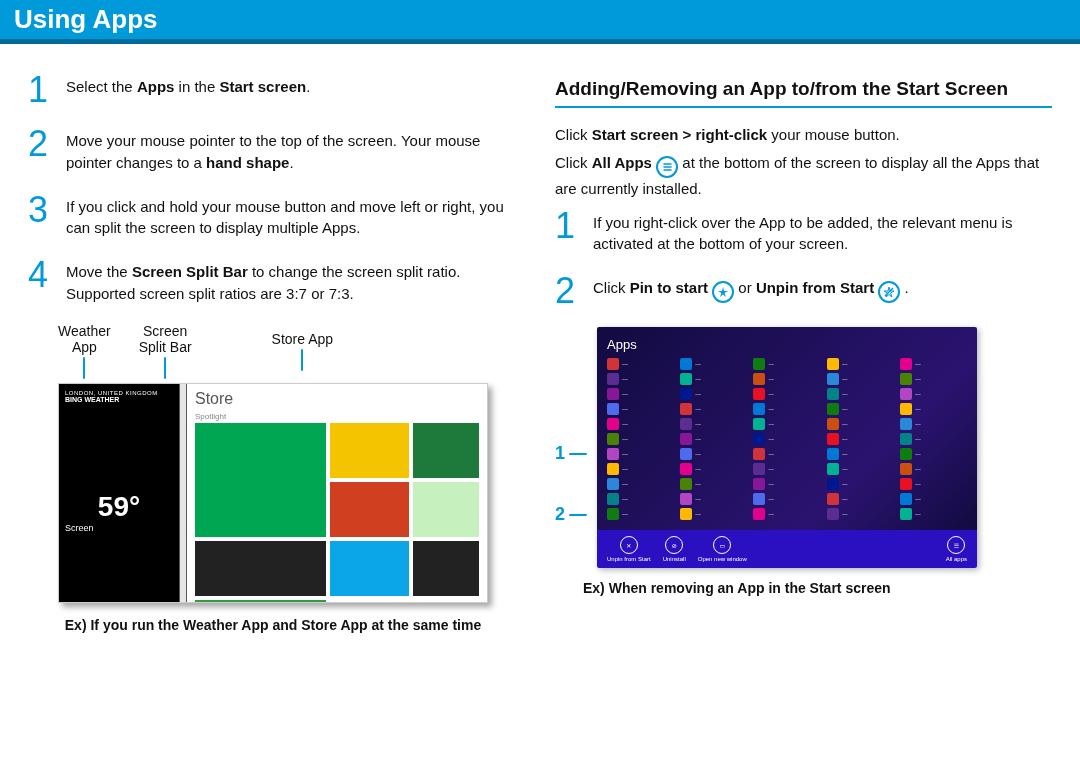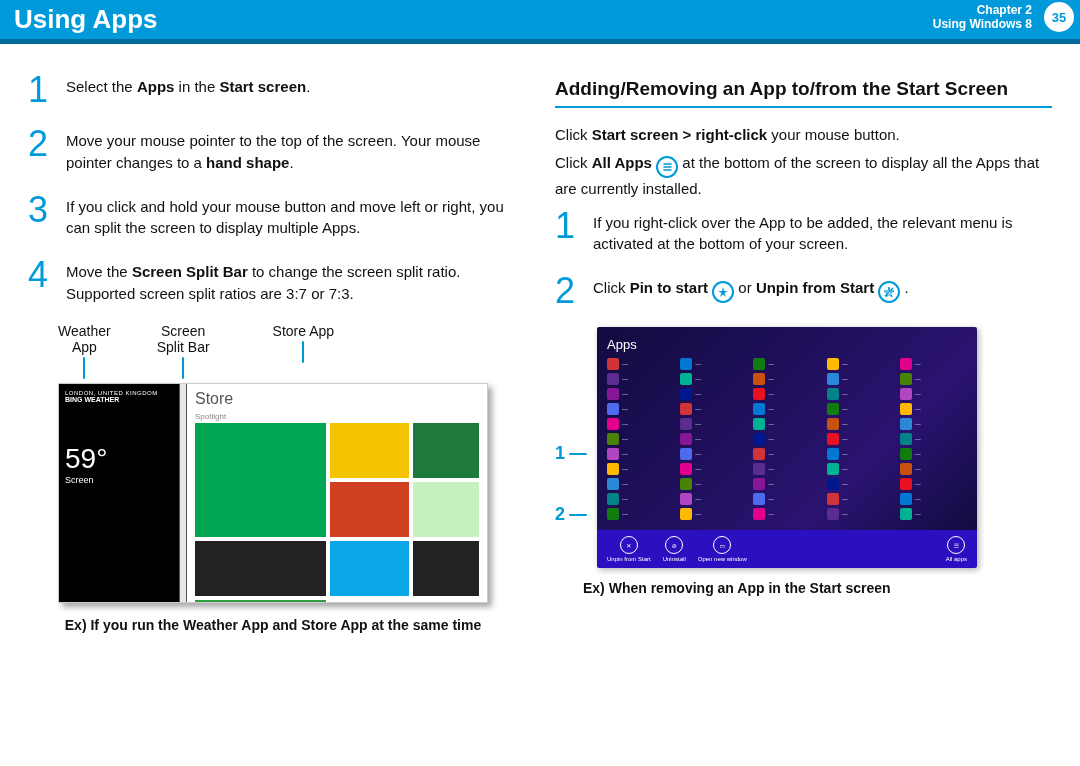--- a/index.html
+++ b/index.html
@@ -52,32 +52,32 @@
   .step-body { font-size: 15px; line-height: 1.45; padding-top:4px; }
   .step-body b { font-weight: 700; }
   .para { font-size:15px; line-height:1.45; margin:6px 0; }
   .icon-circ {
     display:inline-flex; width:22px; height:22px; border:2px solid var(--blue);
     border-radius:50%; color:var(--blue); align-items:center; justify-content:center;
     vertical-align:-5px; font-size:12px; font-weight:700;
   }
   .icon-circ svg { width:12px; height:12px; }
   
-  .callouts { display:flex; gap:46px; font-size:14px; margin: 10px 0 4px 30px; }
+  .callouts { display:flex; gap:28px; font-size:14px; margin: 10px 0 4px 30px; align-items: center; }
   .callouts div { text-align:center; line-height:1.15; }
   .callouts .bar { width:2px; height:22px; background:var(--blue); margin:2px auto 0 auto; border-radius:2px;}
   
   .shot1 {
     width: 430px; height: 220px; border:1px solid #ccc; box-shadow: 4px 4px 6px rgba(0,0,0,0.35);
     background:#fff; display:flex; position:relative; margin-left:30px;
   }
   .shot1 .weather {
     width:120px; background:#000; color:#fff; font-size:8px; padding:6px; position:relative;
   }
-  .shot1 .weather .temp { font-size:28px; font-weight:400; margin-top:40px; }
+  .shot1 .weather .temp { font-size:28px; font-weight:700; margin-top:88px;text-align:center; }
   .shot1 .splitbar { width:8px; background:#e6e6e6; border-left:1px solid #555; border-right:1px solid #555; }
   .shot1 .store { flex:1; padding:6px 8px; overflow:hidden; }
   .shot1 .store .title { font-size:16px; color:#555; margin-bottom:4px; }
   .shot1 .tiles { display:grid; grid-template-columns: 2fr 1.2fr 1fr; grid-auto-rows:55px; gap:4px; }
   .tile { background:#009e3a; }
   .tile.b { background:#0aa6e8; }
   .tile.y { background:#f5c400; }
   .tile.r { background:#d04020; }
   .tile.d { background:#222; }
   .tile.g2 { background:#00a651; }
@@ -105,27 +105,20 @@
   .callout-nums { display:flex; flex-direction:column; justify-content:flex-end; padding-bottom:8px; }
   .cnum { color:var(--blue); font-size:18px; font-weight:700; display:flex; align-items:center; gap:4px; margin-top:auto; }
   .cnum .line { height:2px; width:18px; background:var(--blue); border-radius:2px; }
   .shot2-caption { font-size:14px; font-weight:700; margin:12px 0 0 28px; }
 </style>
 </head>
 <body>
 
 <div class="topbar">
   <span class="topbar-title">Using Apps</span>
-  <div class="topbar-right">
-    <div class="chapter-info">
-      <div>Chapter 2</div>
-      <div>Using Windows 8</div>
-    </div>
-    <div class="page-badge">35</div>
-  </div>
 </div>
 
 <div class="page">
 
   <div>
 
     <div class="step">
       <div class="step-num">1</div>
       <div class="step-body">
         <span>Select the </span><b>Apps</b><span> in the </span><b>Start screen</b><span>.</span>
@@ -149,21 +142,21 @@
       <div class="step-body">
         <span>Move the </span><b>Screen Split Bar</b><span> to change the screen split ratio. Supported screen split ratios are 3:7 or 7:3.</span>
       </div>
     </div>
 
     <div class="callouts">
       <div><span style="white-space:pre-line">Weather
 App</span><div class="bar"></div></div>
       <div><span style="white-space:pre-line">Screen
 Split Bar</span><div class="bar"></div></div>
-      <div style="margin-left:17px"><span>Store App</span><div class="bar"></div></div>
+      <div style="margin-left:52px"><span>Store App</span><div class="bar"></div></div>
     </div>
 
     <div class="shot1">
       <div class="weather">
         <div style="font-size:6px;letter-spacing:0.5px">LONDON, UNITED KINGDOM</div>
         <div style="font-size:7px;font-weight:700">BING WEATHER</div>
         <div class="temp">59°</div>
         <div style="font-size:9px">Screen</div>
       </div>
       <div class="splitbar"></div>

